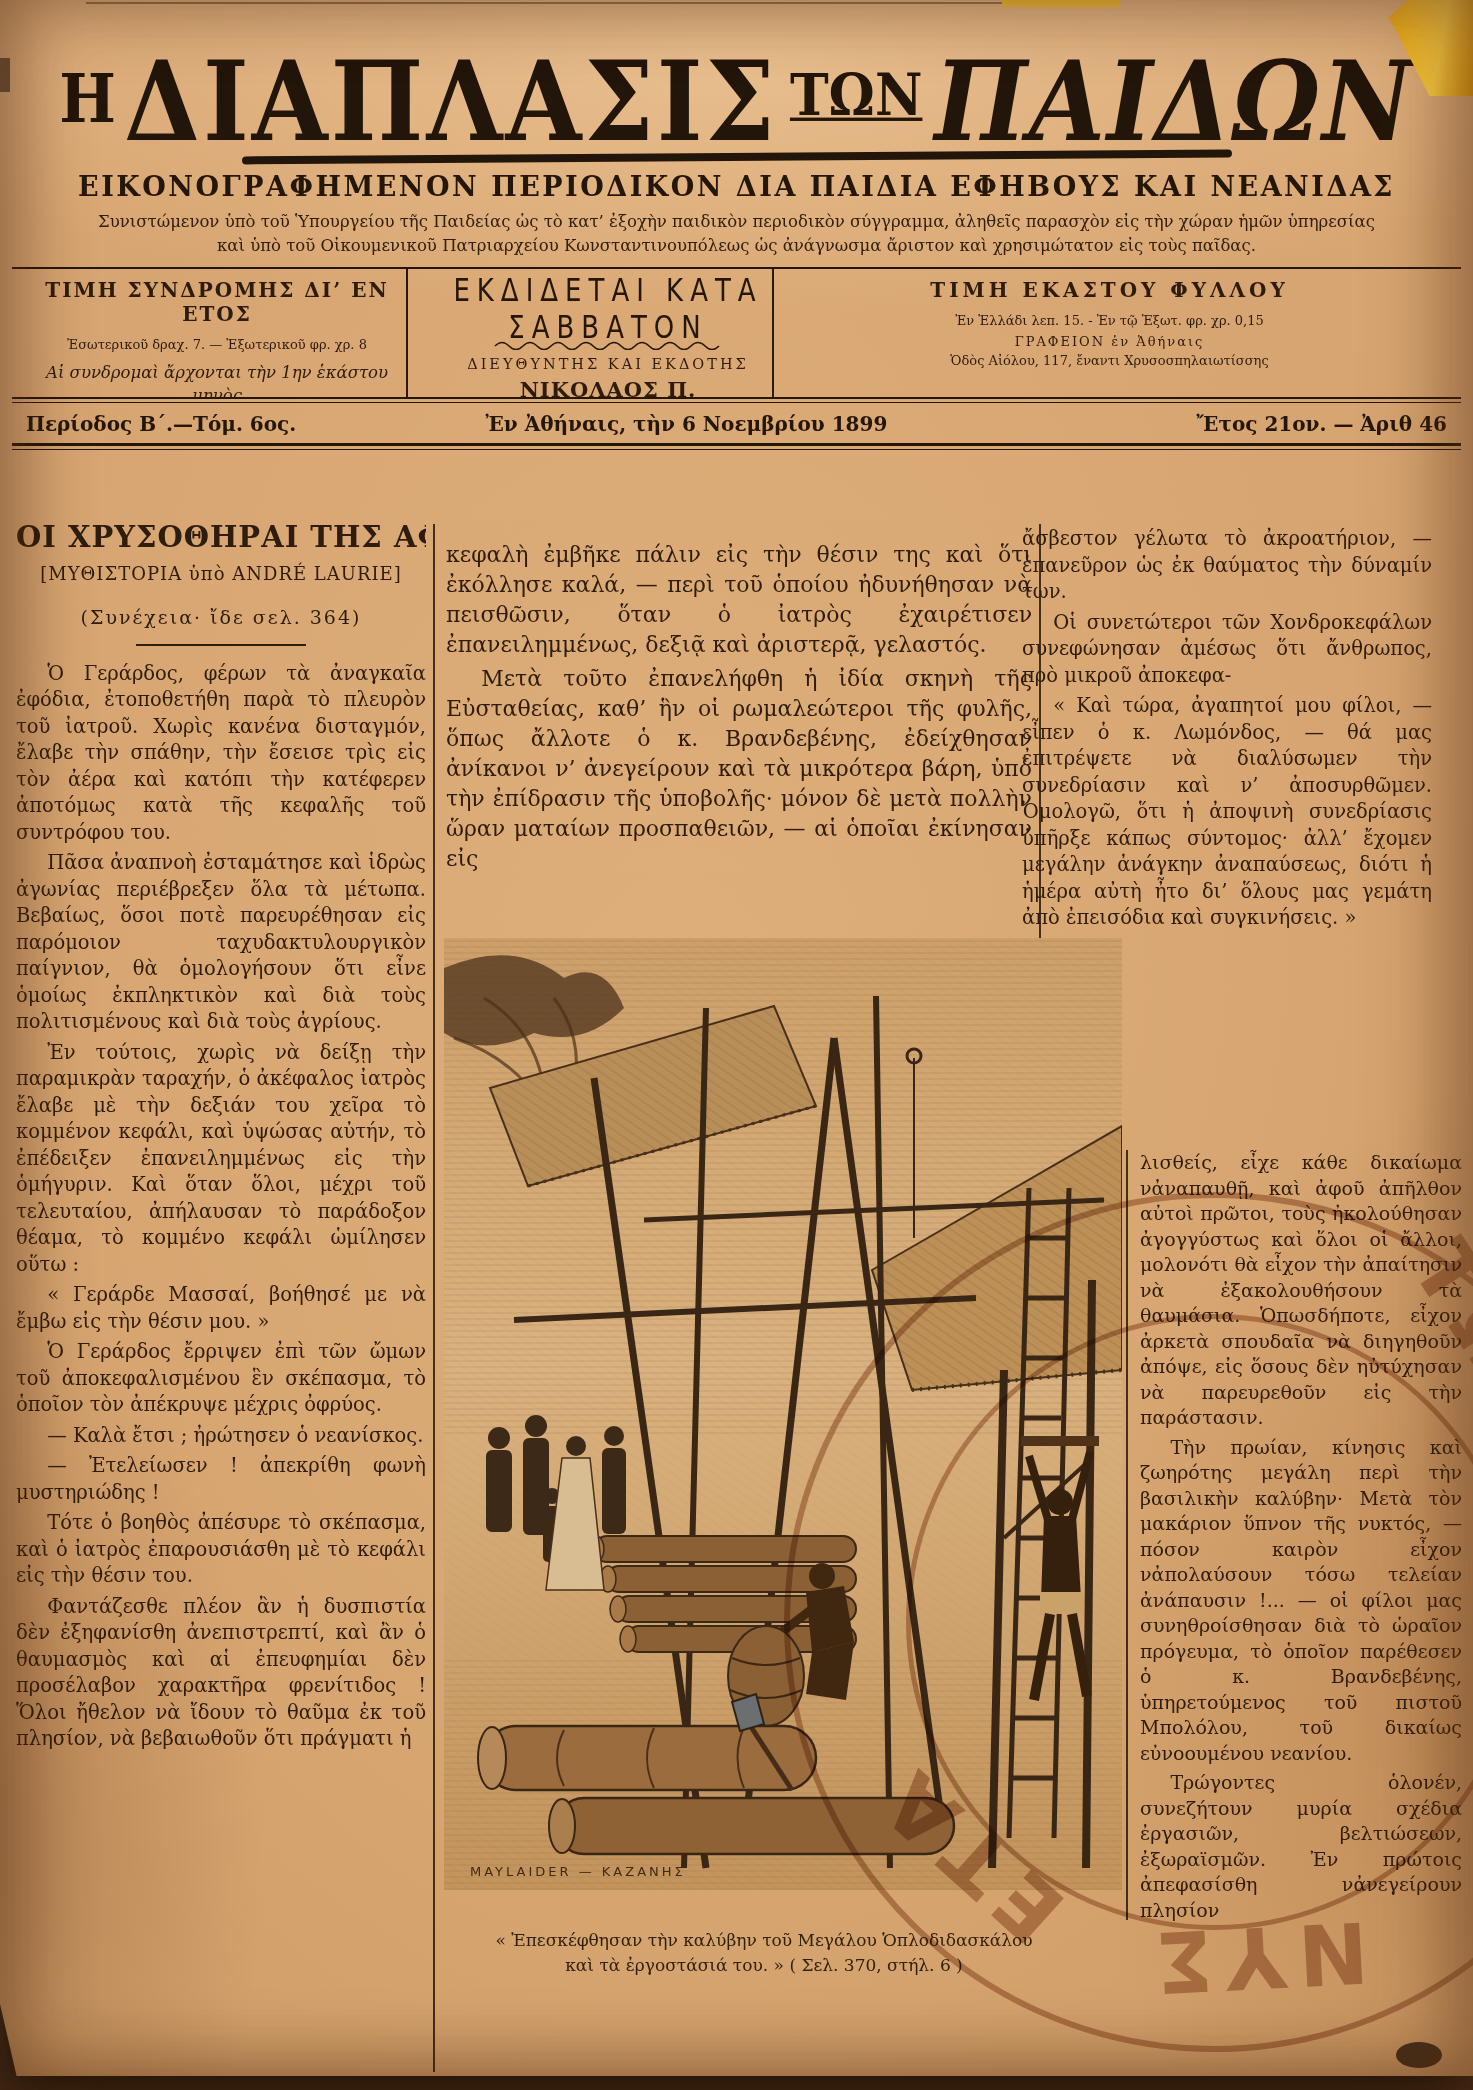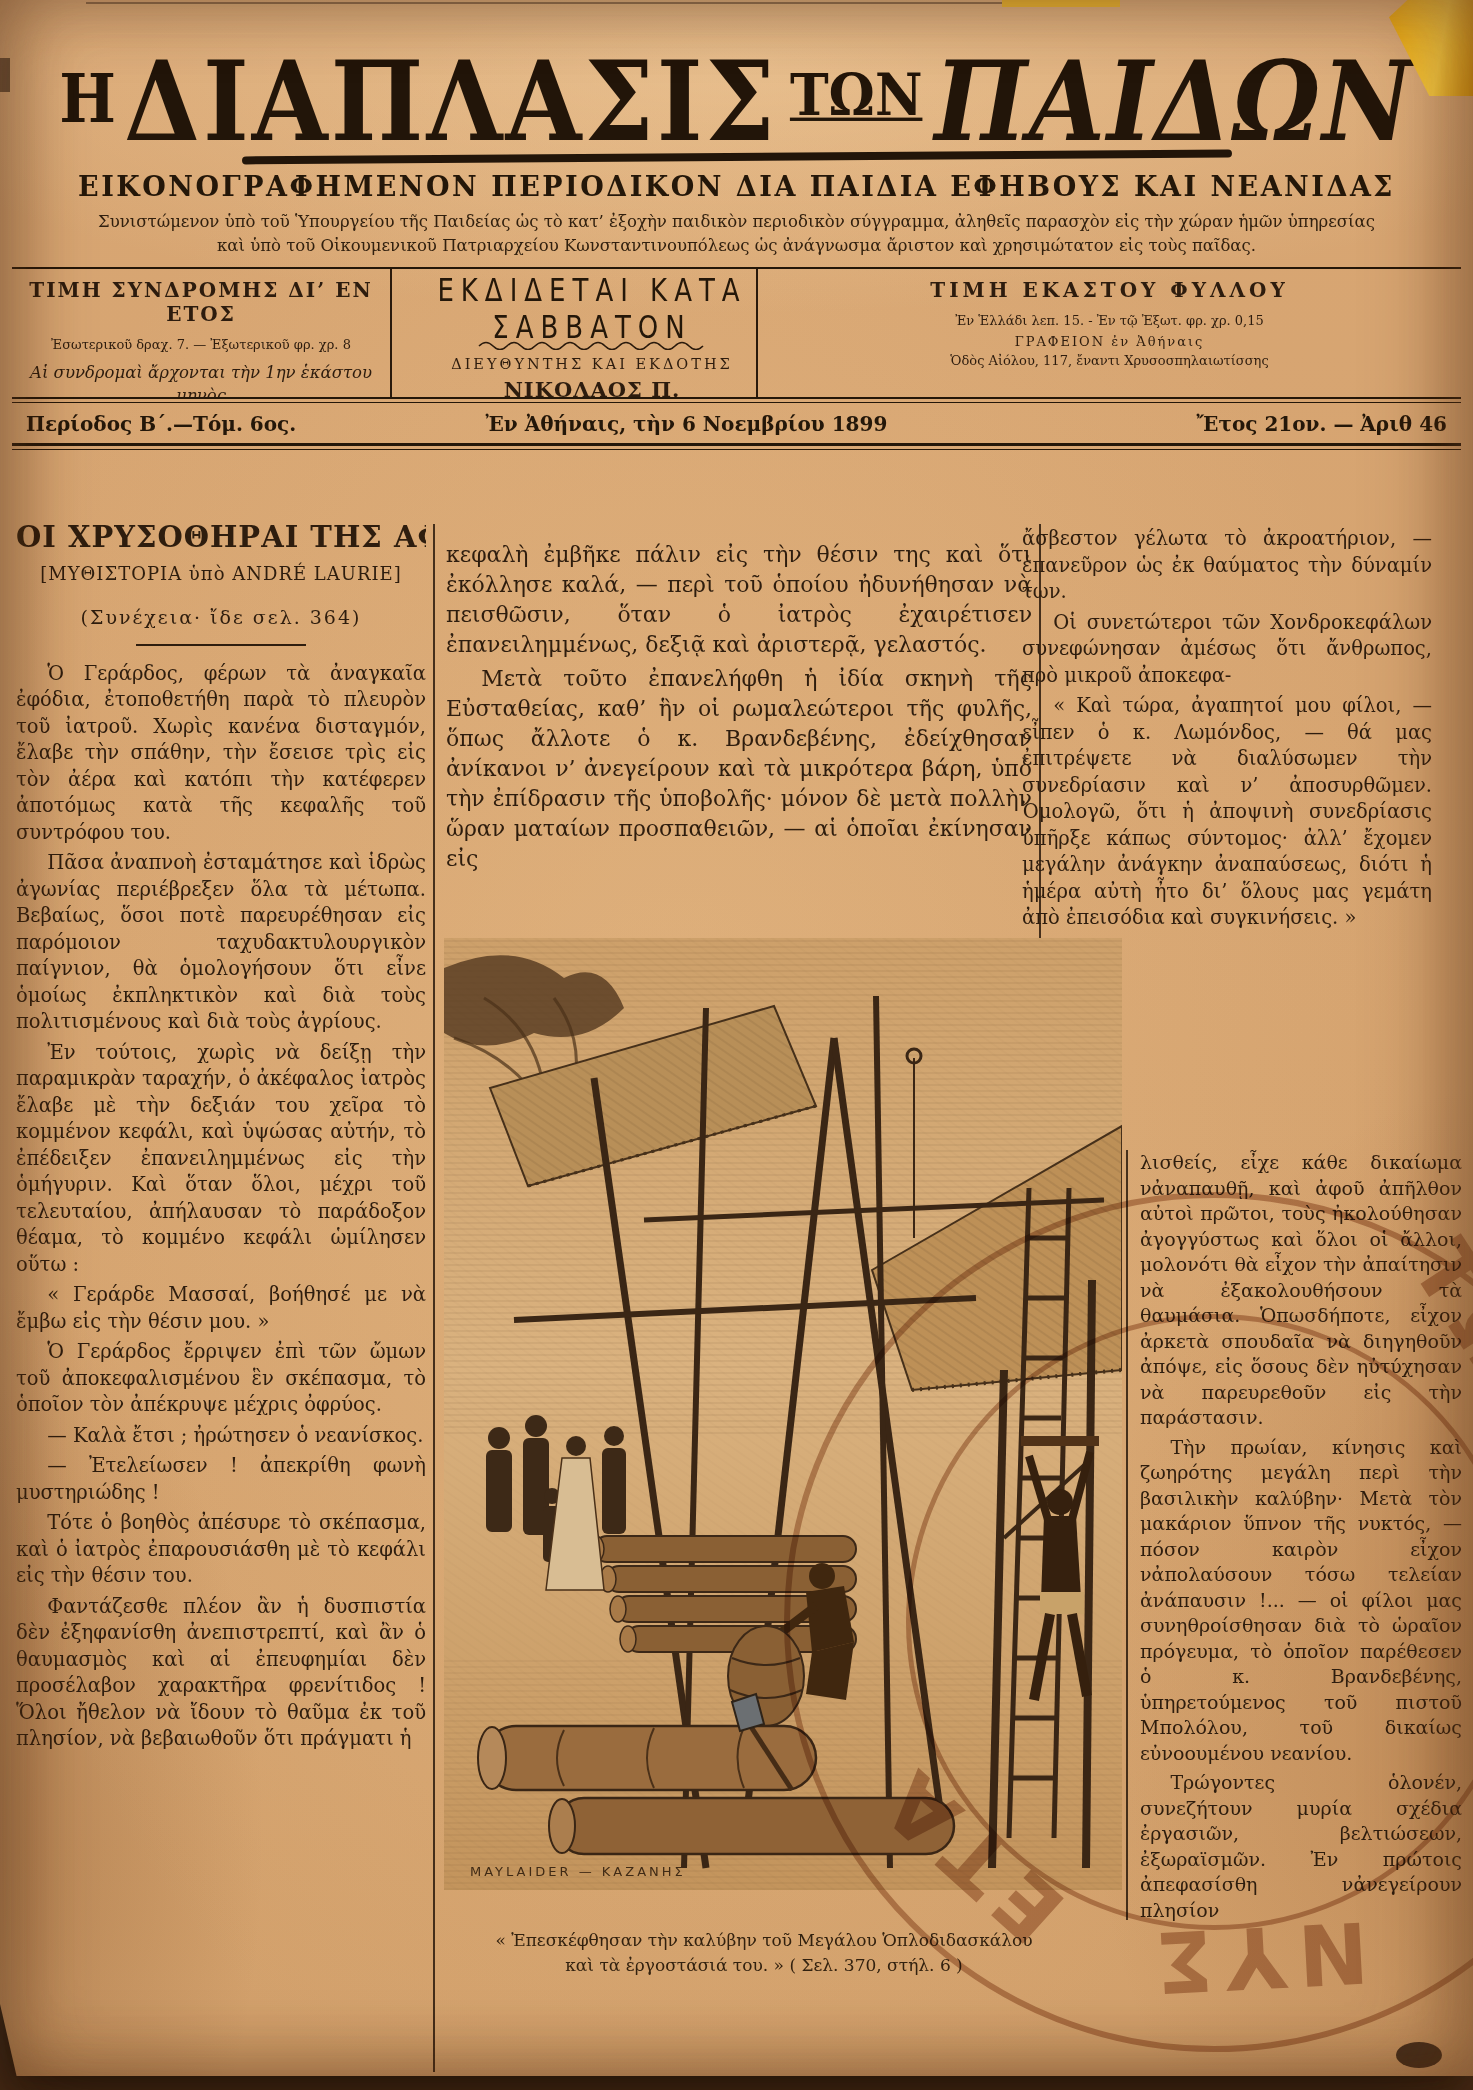--- a/index.html
+++ b/index.html
@@ -23,21 +23,21 @@
          padding-top:44px;transform:scaleY(1.12);transform-origin:top center;line-height:.95;}
   .w-eta{font-size:60px;vertical-align:16px;margin-right:8px;}
   .w-main{font-size:98px;letter-spacing:3px;}
   .w-ton{font-size:52px;vertical-align:22px;margin:0 12px;text-decoration:underline;text-decoration-thickness:3px;}
   .w-paidon{font-size:98px;letter-spacing:2px;font-style:italic;}
   .mast-swash{width:990px;height:8px;background:#221509;margin:16px auto 0;transform:rotate(-.4deg);border-radius:4px;}
   .subtitle{text-align:center;font-weight:bold;font-size:27px;letter-spacing:2.5px;margin-top:10px;color:#241709;}
   .endorse{text-align:center;font-size:16.5px;line-height:23px;margin-top:8px;color:#31200f;}
   .hrule{height:2px;background:#241709;margin:10px 12px 0;}
   
-  .info-row{display:flex;align-items:stretch;height:128px;margin:0 12px;overflow:hidden;}
+  .info-row{display:flex;align-items:stretch;height:128px;margin:0 28px;overflow:hidden;}
   .ibox{padding-top:9px;text-align:center;}
   .ibox-left{flex:0 0 378px;}
   .ibox-center{flex:0 0 328px;border-left:2px solid #2a1a0c;border-right:2px solid #2a1a0c;padding-left:36px;}
   .ibox-right{flex:1;}
   .ib-title{font-weight:bold;font-size:20px;letter-spacing:2px;margin-bottom:7px;}
   .ib-line{font-size:13px;line-height:23px;}
   .ib-line-it{font-size:16.5px;line-height:23px;font-style:italic;}
   .ekd-title{font-family:"DejaVu Sans",sans-serif;font-weight:400;font-size:26px;letter-spacing:7px;
              transform:scaleY(1.25);transform-origin:center;color:#241709;}
   .wavy{margin:2px auto 6px;display:block;}

